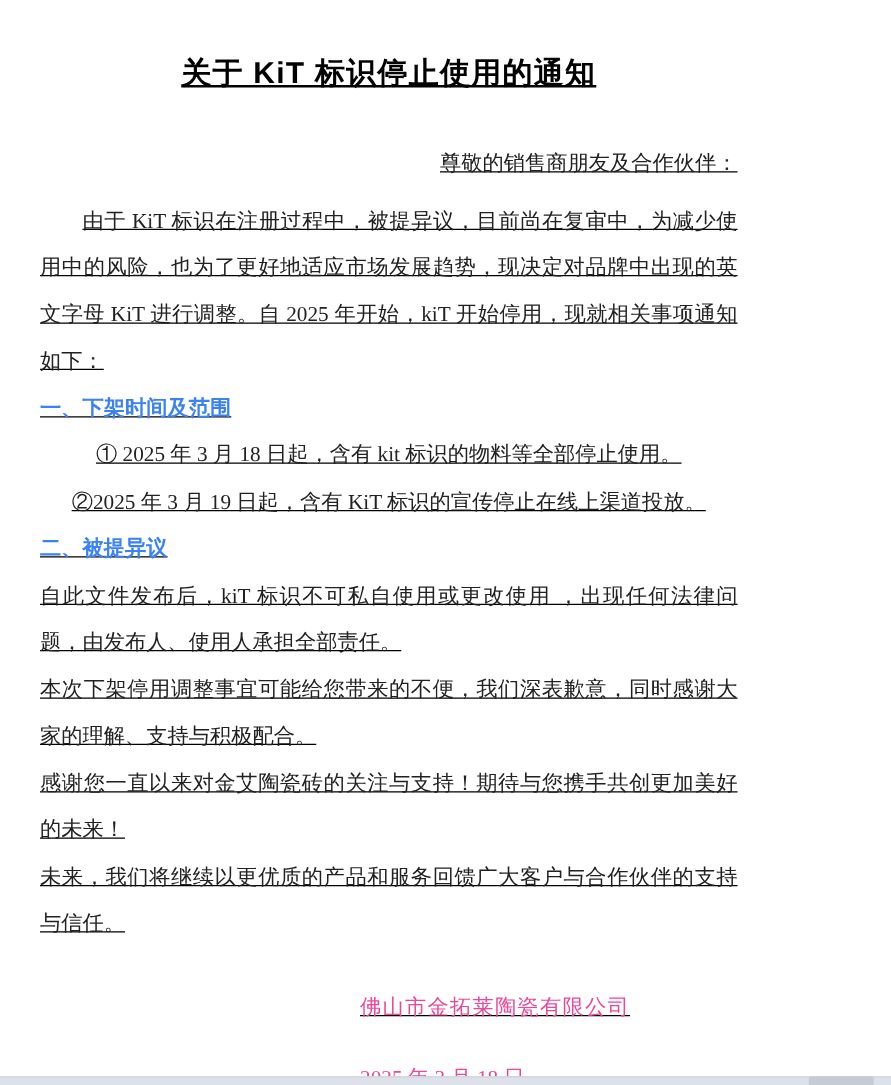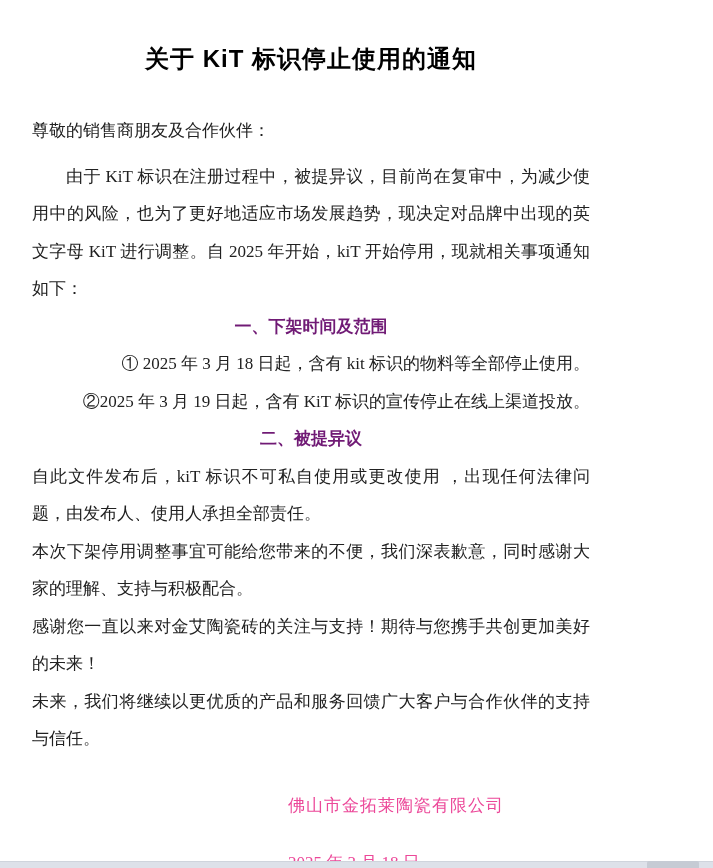--- a/index.html
+++ b/index.html
@@ -11,20 +11,21 @@
     overflow: hidden;
     position: relative;
     font-family: "Liberation Serif", "DejaVu Serif", serif;
   }
 
   .page {
     width: 622px;
     height: 868px;
     position: relative;
     background: #ffffff;
+    text-decoration: underline;
   }
 
   .doc {
     padding: 42px 32px 0 32px;
     color: #212121;
   }
 
   .doc-title {
     text-align: center;
     font-family: "Liberation Sans", "DejaVu Sans", sans-serif;
@@ -38,36 +39,36 @@
   .doc-body {
     margin-top: 36px;
     font-size: 17px;
     line-height: 37.5px;
     text-align: justify;
     color: #212121;
   }
 
   .greeting {
     margin-bottom: 8px;
-    text-align: left;
+    text-align: right;
   }
 
   .para-indent {
     text-indent: 2em;
   }
 
   .sec-heading {
     font-family: "Liberation Sans", "DejaVu Sans", sans-serif;
     font-weight: bold;
-    color: #701a75;
-    text-align: center;
+    color: #3b82f6;
+    text-align: left;
   }
 
   .list-item {
-    text-align: right;
+    text-align: center;
   }
 
   .signature {
     width: fit-content;
     margin: 37px 86px 0 auto;
     font-size: 17px;
     line-height: 22px;
     color: #ec4899;
   }
 

